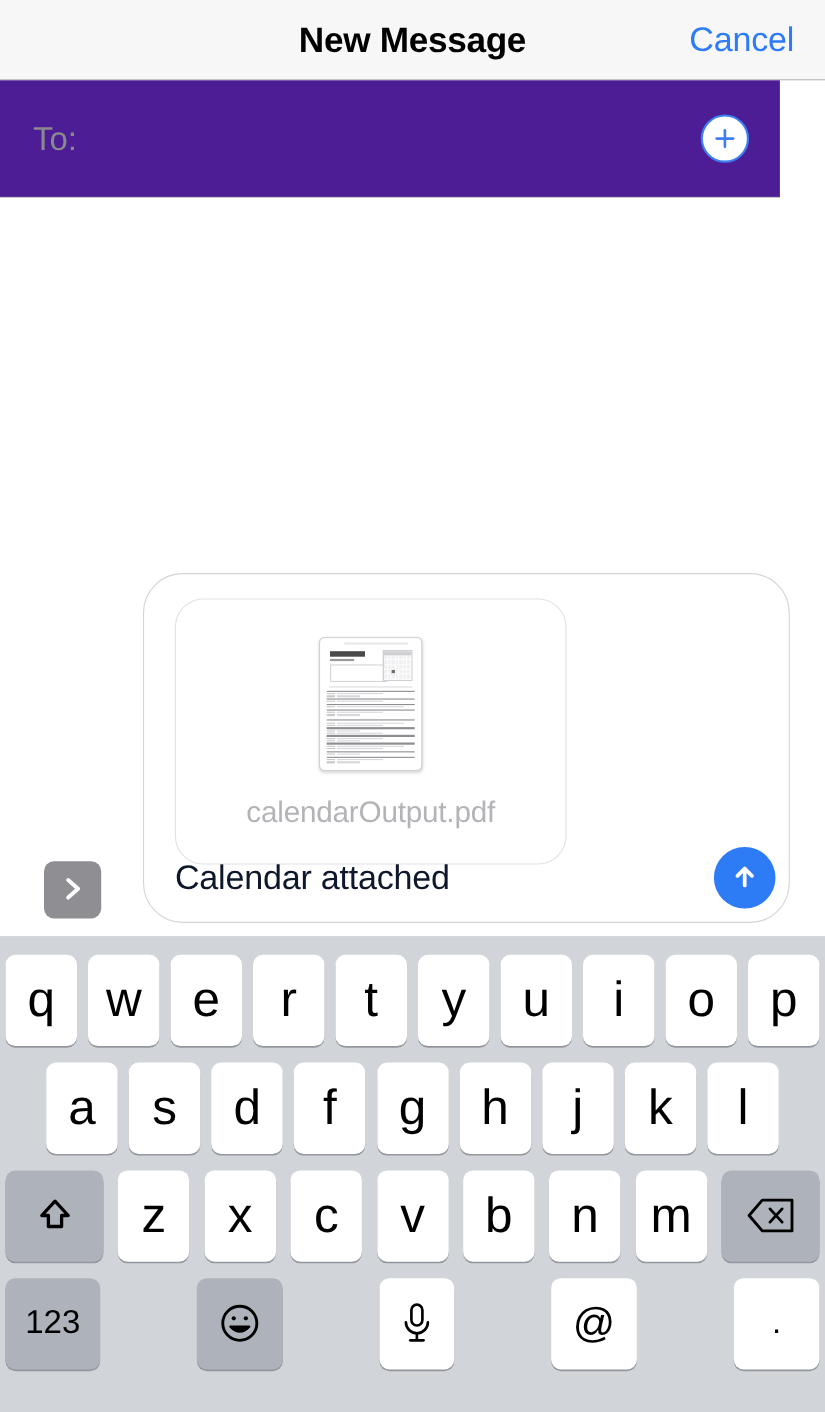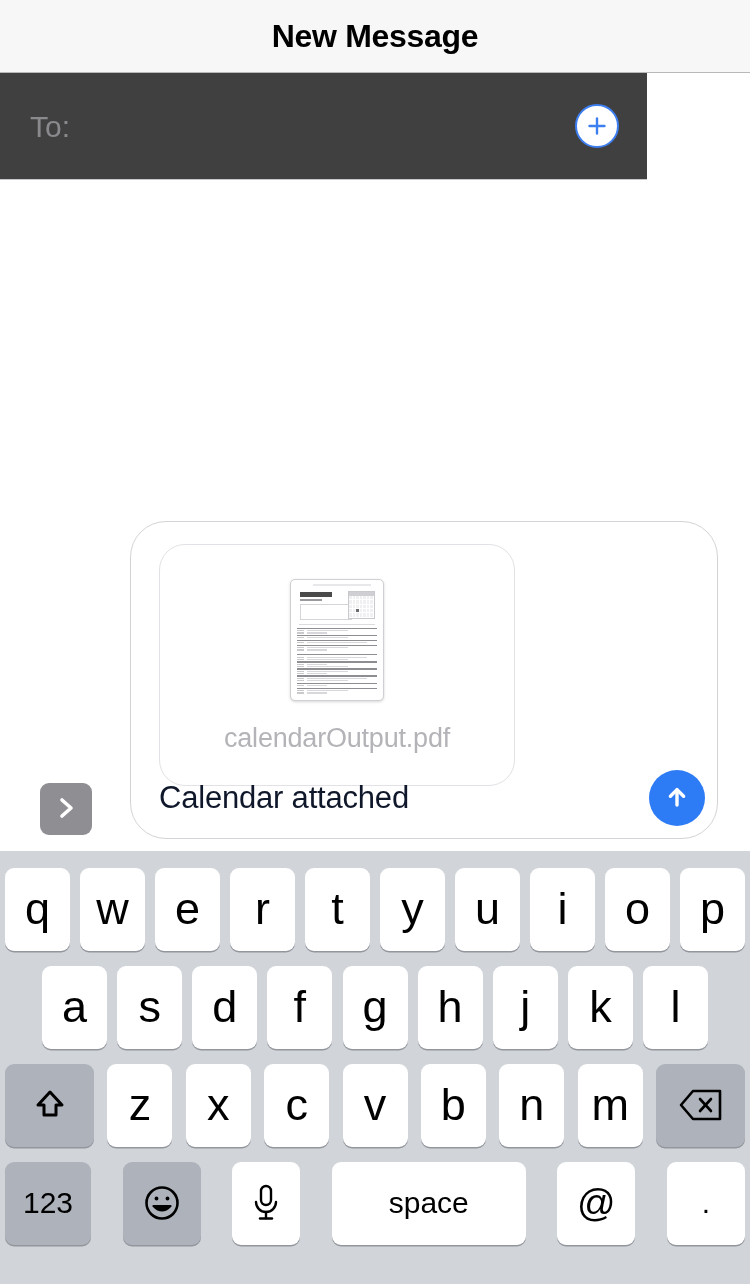--- a/index.html
+++ b/index.html
@@ -36,22 +36,22 @@
     font-size: 31px; color: #2e7bf6;
     letter-spacing: -0.2px;
     background: none; border: none;
     font-family: "Liberation Sans", sans-serif;
     cursor: pointer;
   }
 
   
   .to-row {
     position: absolute; left: 0; top: 73px;
-    width: 647px; height: 107px;
-    background: #404040;
+    width: 709px; height: 107px;
+    background: #4c1d95;
     border-bottom: 1px solid #c8c8cc;
   }
   .to-label {
     position: absolute; left: 30px; top: 0; height: 107px;
     display: flex; align-items: center;
     font-size: 30px; color: #8a8a8e;
   }
   .to-input {
     position: absolute; left: 92px; top: 0; height: 107px; width: 550px;
     border: none; outline: none; background: transparent;
@@ -249,20 +249,21 @@
   .key.return { width: 178px; height: 83px; font-size: 30px; }
   .key svg { display: block; }
 </style>
 </head>
 <body>
 
 <div id="screen">
 
   <div class="navbar">
     <div class="nav-title">New Message</div>
+    <button class="nav-cancel">Cancel</button>
   </div>
 
   <div class="to-row">
     <div class="to-label">To:</div>
     <input class="to-input" type="text" value="" placeholder="" style="">
     <div class="add-contact">
       <span>
         <svg width="24" height="24" viewBox="0 0 24 24">
           <line x1="12" y1="4.5" x2="12" y2="19.5" stroke="#3d7ff0" stroke-width="2.4" stroke-linecap="round"></line>
           <line x1="4.5" y1="12" x2="19.5" y2="12" stroke="#3d7ff0" stroke-width="2.4" stroke-linecap="round"></line>
@@ -461,20 +462,19 @@
       <button class="key mic">
         <span>
           <svg width="34" height="42" viewBox="0 0 34 42">
             <rect x="12" y="4" width="10" height="19" rx="5" fill="none" stroke="#000000" stroke-width="2.4"></rect>
             <path d="M7 20 a10 10 0 0 0 20 0" fill="none" stroke="#000000" stroke-width="2.4" stroke-linecap="round"></path>
             <line x1="17" y1="30" x2="17" y2="36" stroke="#000000" stroke-width="2.4" stroke-linecap="round"></line>
             <line x1="11" y1="36.5" x2="23" y2="36.5" stroke="#000000" stroke-width="2.4" stroke-linecap="round"></line>
           </svg>
         </span>
       </button>
-      <button class="key space">space</button>
       <button class="key at">@</button>
       <button class="key period">.</button>
     </div>
 
   </div>
 
 </div>
 
 </body></html>

